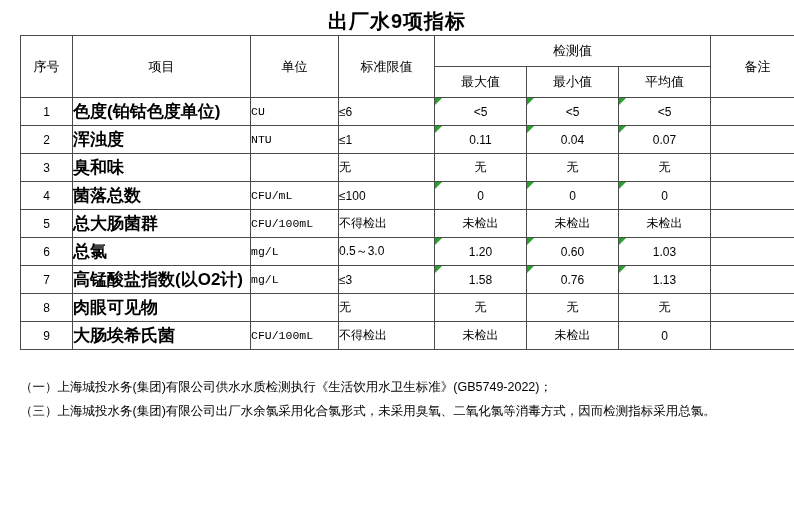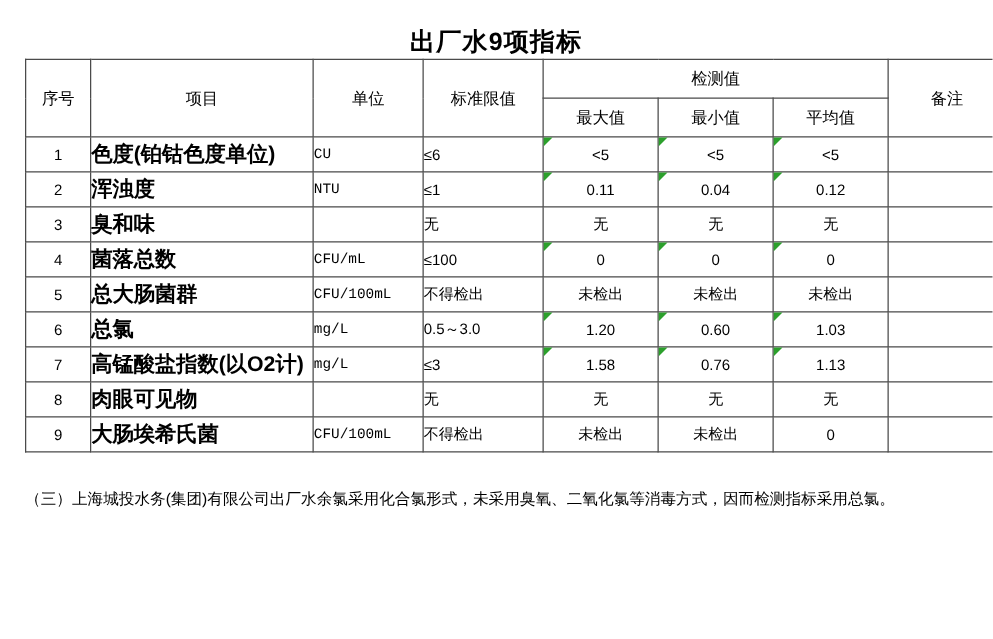--- a/index.html
+++ b/index.html
@@ -19,21 +19,21 @@
     width: 794px;
     height: 511px;
     position: relative;
     box-sizing: border-box;
   }
   .doc-title {
     text-align: center;
     font-size: 20px;
     font-weight: bold;
     letter-spacing: 1px;
-    padding-top: 20px;
+    padding-top: 8px;
     color: #000;
   }
   .date-line {
     margin: 22px 0 8px 38px;
     font-size: 12.5px;
     color: #000;
   }
   table.report {
     border-collapse: collapse;
     margin-left: 20px;
@@ -144,21 +144,21 @@
           <td class="cell-center val-text marked">&lt;5</td>
           <td class="cell-center"></td>
         </tr>
         <tr>
           <td class="cell-center">2</td>
           <td class="cell-left item-name">浑浊度</td>
           <td class="cell-left unit-text">NTU</td>
           <td class="cell-left limit-text">≤1</td>
           <td class="cell-center val-text marked">0.11</td>
           <td class="cell-center val-text marked">0.04</td>
-          <td class="cell-center val-text marked">0.12</td>
+          <td class="cell-center val-text marked">0.07</td>
           <td class="cell-center"></td>
         </tr>
         <tr>
           <td class="cell-center">3</td>
           <td class="cell-left item-name">臭和味</td>
           <td class="cell-left unit-text"></td>
           <td class="cell-left limit-text">无</td>
           <td class="cell-center val-text">无</td>
           <td class="cell-center val-text">无</td>
           <td class="cell-center val-text">无</td>
@@ -221,16 +221,17 @@
           <td class="cell-left limit-text">不得检出</td>
           <td class="cell-center val-text">未检出</td>
           <td class="cell-center val-text">未检出</td>
           <td class="cell-center val-text">0</td>
           <td class="cell-center"></td>
         </tr>
       </tbody>
   </table>
 
   <div class="notes">
+    <div>（一）上海城投水务(集团)有限公司供水水质检测执行《生活饮用水卫生标准》(GB5749-2022)；</div>
     <div>（三）上海城投水务(集团)有限公司出厂水余氯采用化合氯形式，未采用臭氧、二氧化氯等消毒方式，因而检测指标采用总氯。</div>
   </div>
 
 </div>
 
 </body></html>

